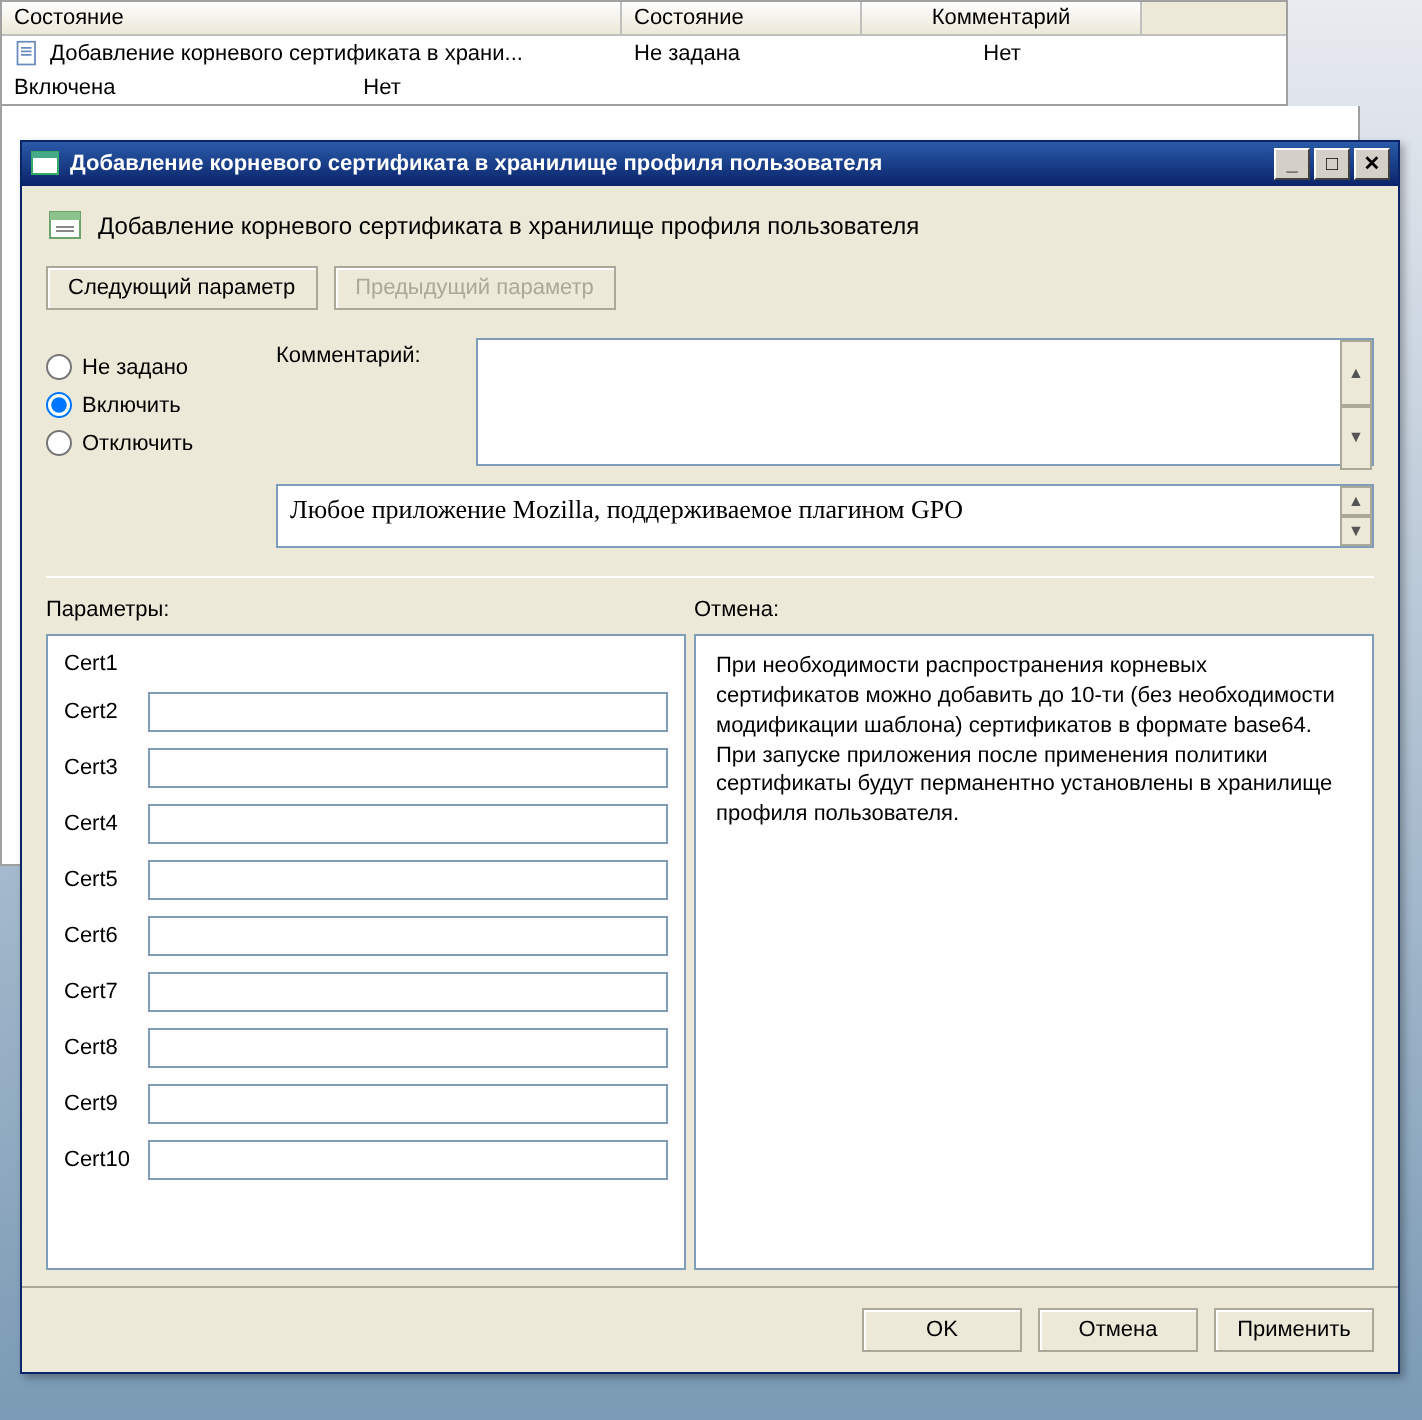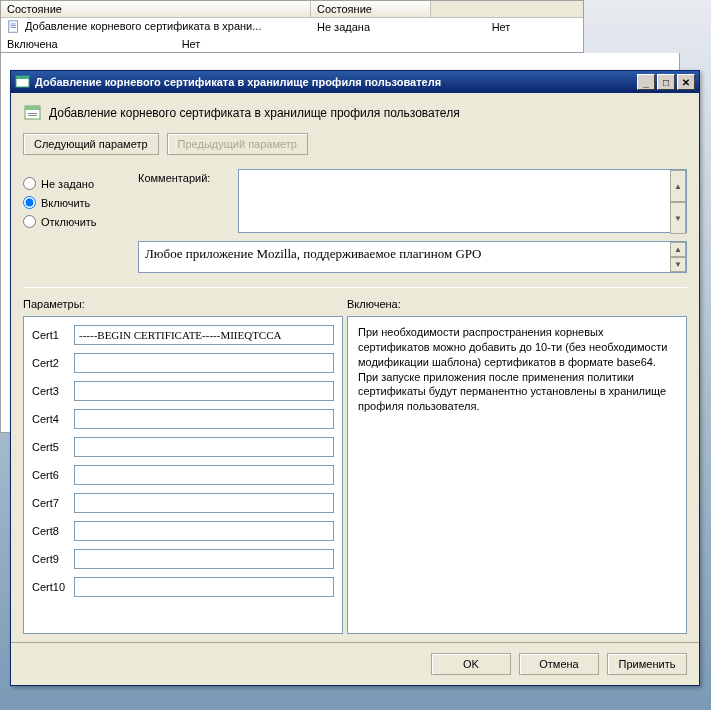--- a/index.html
+++ b/index.html
@@ -11,21 +11,21 @@
     width: 711px;
     height: 710px;
     overflow: hidden;
     position: relative;
   }
   
   .bg-list {
     background: #fff;
     border: 1px solid #a0a0a0;
     margin: 0;
-    width: 584px;
+    width: 644px;
     position: relative;
   }
   .bg-head {
     display: flex;
     background: #ece9d8;
     border-bottom: 1px solid #c0c0c0;
     font-size: 11px;
   }
   .bg-head > div {
     padding: 2px 6px;
@@ -133,20 +133,21 @@
   .footer .btn{min-width:80px;text-align:center;padding:4px 6px;}
 
 </style>
 </head>
 <body>
 
 <div class="bg-list">
   <div class="bg-head">
     <div class="col1">Состояние</div>
     <div class="col2">Состояние</div>
+    <div class="col3">Комментарий</div>
   </div>
   <div class="bg-row">
     <div class="col1"><svg class="row-icon" viewBox="0 0 16 16">
           <rect x="2" y="1" width="10" height="13" fill="#fff" stroke="#6a8bbd"></rect>
           <rect x="4" y="4" width="6" height="1" fill="#6a8bbd"></rect>
           <rect x="4" y="6" width="6" height="1" fill="#6a8bbd"></rect>
           <rect x="4" y="8" width="6" height="1" fill="#6a8bbd"></rect>
         </svg><span>Добавление корневого сертификата в храни...</span></div>
     <div class="col2">Не задана</div>
     <div class="col3">Нет</div>
@@ -223,21 +224,20 @@
     </div>
 
     <div class="hr"></div>
 
     <div class="lower-grid">
       <div class="params-col">
         <div class="section-label">Параметры:</div>
         <div class="params-box" id="params-box">
             <div class="cert-row">
               <div class="cert-label">Cert1</div>
-              <input class="cert-input" value="-----BEGIN CERTIFICATE-----MIIEQTCCA" style="">
             </div>
             <div class="cert-row">
               <div class="cert-label">Cert2</div>
               <input class="cert-input" style="">
             </div>
             <div class="cert-row">
               <div class="cert-label">Cert3</div>
               <input class="cert-input" style="">
             </div>
             <div class="cert-row">
@@ -264,21 +264,21 @@
               <div class="cert-label">Cert9</div>
               <input class="cert-input" style="">
             </div>
             <div class="cert-row">
               <div class="cert-label">Cert10</div>
               <input class="cert-input" style="">
             </div>
           </div>
       </div>
       <div class="help-col">
-        <div class="section-label">Включена:</div>
+        <div class="section-label">Отмена:</div>
         <div class="help-box">При необходимости распространения корневых сертификатов можно добавить до 10-ти (без необходимости модификации шаблона) сертификатов в формате base64. При запуске приложения после применения политики сертификаты будут перманентно установлены в хранилище профиля пользователя.</div>
       </div>
     </div>
   </div>
 
   <div class="footer">
     <button class="btn">OK</button>
     <button class="btn">Отмена</button>
     <button class="btn">Применить</button>
   </div>

